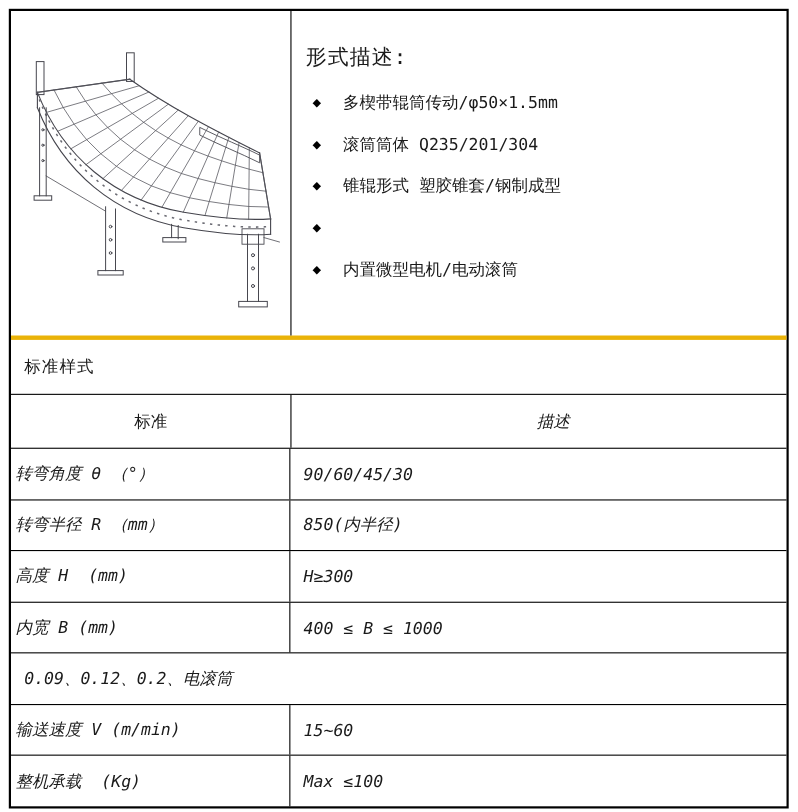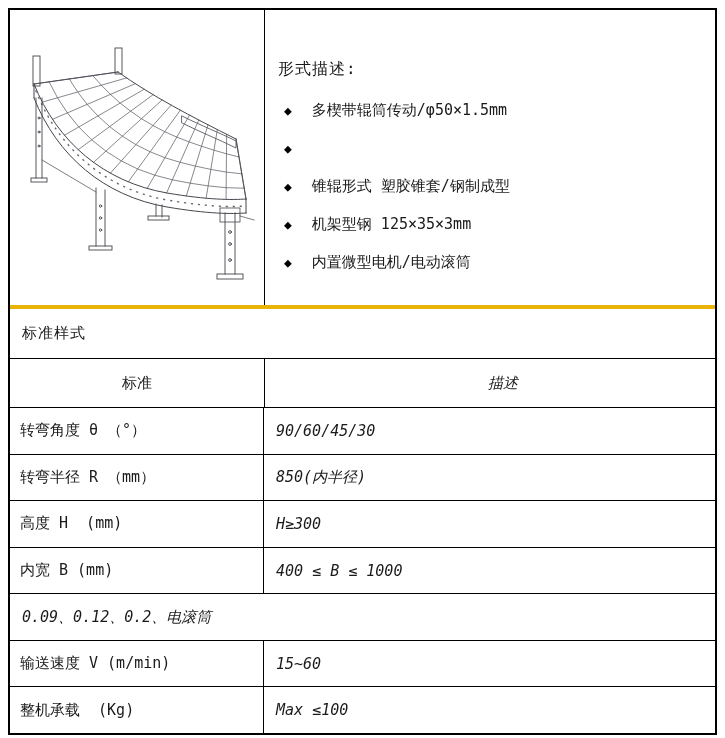--- a/index.html
+++ b/index.html
@@ -11,40 +11,40 @@
   .sheet{
     position:absolute;left:8px;top:8px;
     width:709px;height:727px;box-sizing:border-box;
     border:2px solid #000;
     display:flex;flex-direction:column;background:#fff;
   }
   .top-section{height:295px;display:flex;flex:0 0 auto;}
   .image-cell{width:254px;flex:0 0 254px;border-right:1px solid #000;position:relative;}
   .image-cell svg{position:absolute;left:0;top:0;}
   .desc-cell{flex:1;padding:32px 14px 0 13px;}
-  .desc-title{font-size:16px;letter-spacing:1px;line-height:20px;margin-top:17px;}
+  .desc-title{font-size:19px;letter-spacing:1px;line-height:20px;}
   .bullet-list{list-style:none;margin:12px 0 0 0;padding:0;}
   .bullet-list li{height:38px;display:flex;align-items:center;font-size:15px;white-space:pre;}
   .bullet{font-size:13px;margin:0 20px 0 6px;color:#000;}
   .section-row{
     height:49px;flex:0 0 49px;border-top:4px solid #eab308;
     display:flex;align-items:center;padding-left:12px;
     font-size:15px;letter-spacing:1px;
   }
   .row{display:flex;border-top:1px solid #000;}
   .header-row{height:48px;flex:0 0 48px;gap:26px;}
   .data-row{flex:1 1 auto;}
   .col-left{
     width:254px;flex:0 0 254px;border-right:1px solid #000;
     display:flex;align-items:center;font-size:15px;white-space:pre;
   }
   .header-cell-l{justify-content:center;}
   .col-right{flex:1;display:flex;align-items:center;padding-left:12px;font-size:15px;white-space:pre;font-style:italic;}
   .header-cell-r{justify-content:center;padding-left:0;}
-  .data-row .col-left{padding-left:10px;box-sizing:border-box;}
+  .data-row .col-left{padding-left:4px;box-sizing:border-box;font-style:italic;}
 </style>
 </head>
 <body>
 
 <div class="sheet">
 
   <div class="top-section">
     <div class="image-cell">
       <svg id="conveyor" width="254" height="295" viewBox="0 0 254 295">
         <g transform="translate(2,10)" stroke="#45454d" fill="none" stroke-width="1" stroke-linecap="square">
@@ -124,28 +124,28 @@
 
     <div class="desc-cell">
       <div class="desc-title">形式描述:</div>
       <ul class="bullet-list">
         <li>
           <span class="bullet">◆</span>
           <span>多楔带辊筒传动/φ50×1.5mm</span>
         </li>
         <li>
           <span class="bullet">◆</span>
+          <span>滚筒筒体 Q235/201/304</span>
         </li>
         <li>
           <span class="bullet">◆</span>
           <span>锥辊形式 塑胶锥套/钢制成型</span>
         </li>
         <li>
           <span class="bullet">◆</span>
-          <span>机架型钢 125×35×3mm</span>
         </li>
         <li>
           <span class="bullet">◆</span>
           <span>内置微型电机/电动滚筒</span>
         </li>
       </ul>
     </div>
   </div>
 
   <div class="section-row">

